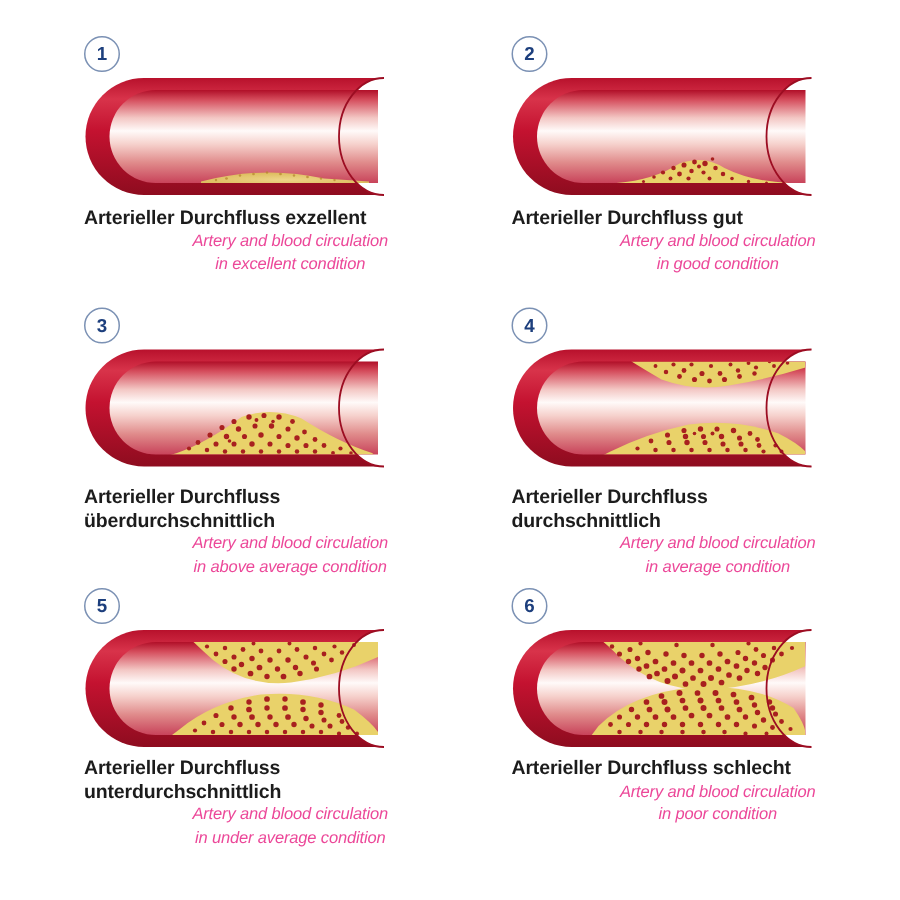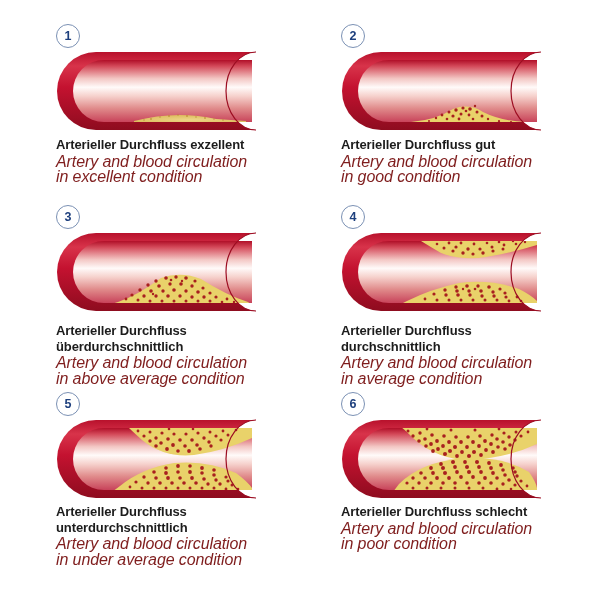--- a/index.html
+++ b/index.html
@@ -86,27 +86,28 @@
   .cap-title {
     font-size: 13px;
     font-weight: bold;
     color: #1c1c1c;
     line-height: 15.5px;
     letter-spacing: -0.1px;
     margin: 0 0 1px 0;
     white-space: pre-line;
   }
   .cap-sub {
-    font-size: 16px;
+    font-size: 11px;
     font-style: italic;
-    color: #7f1d1d;
+    color: #ec4899;
     line-height: 15.5px;
     letter-spacing: -0.1px;
     margin: 0;
     white-space: pre-line;
+    text-align: center;
   }
 </style>
 </head>
 <body>
 
 <div id="board">
 
   <div class="panel col-l row-1">
     <div class="badge">
       <span>1</span>

